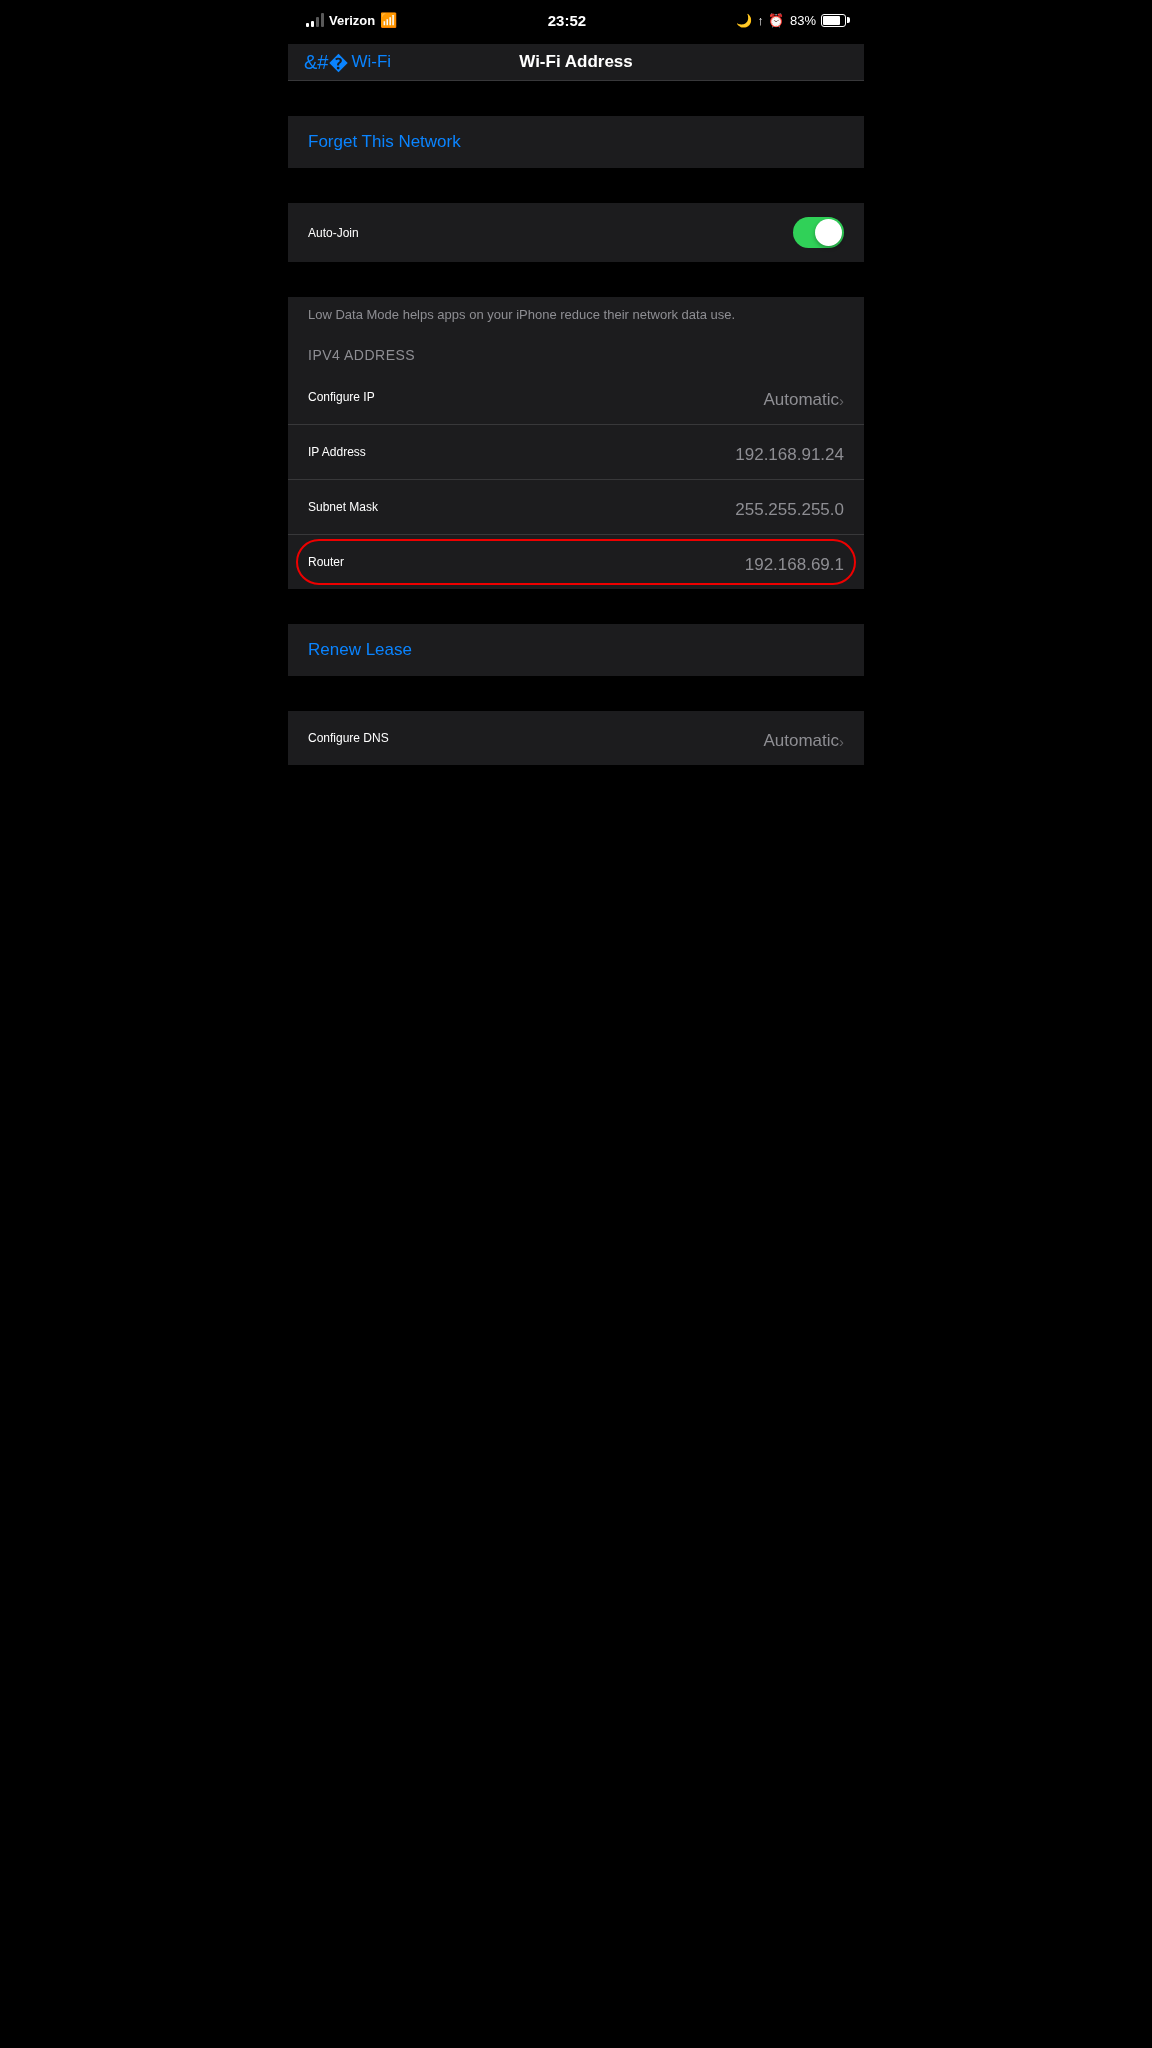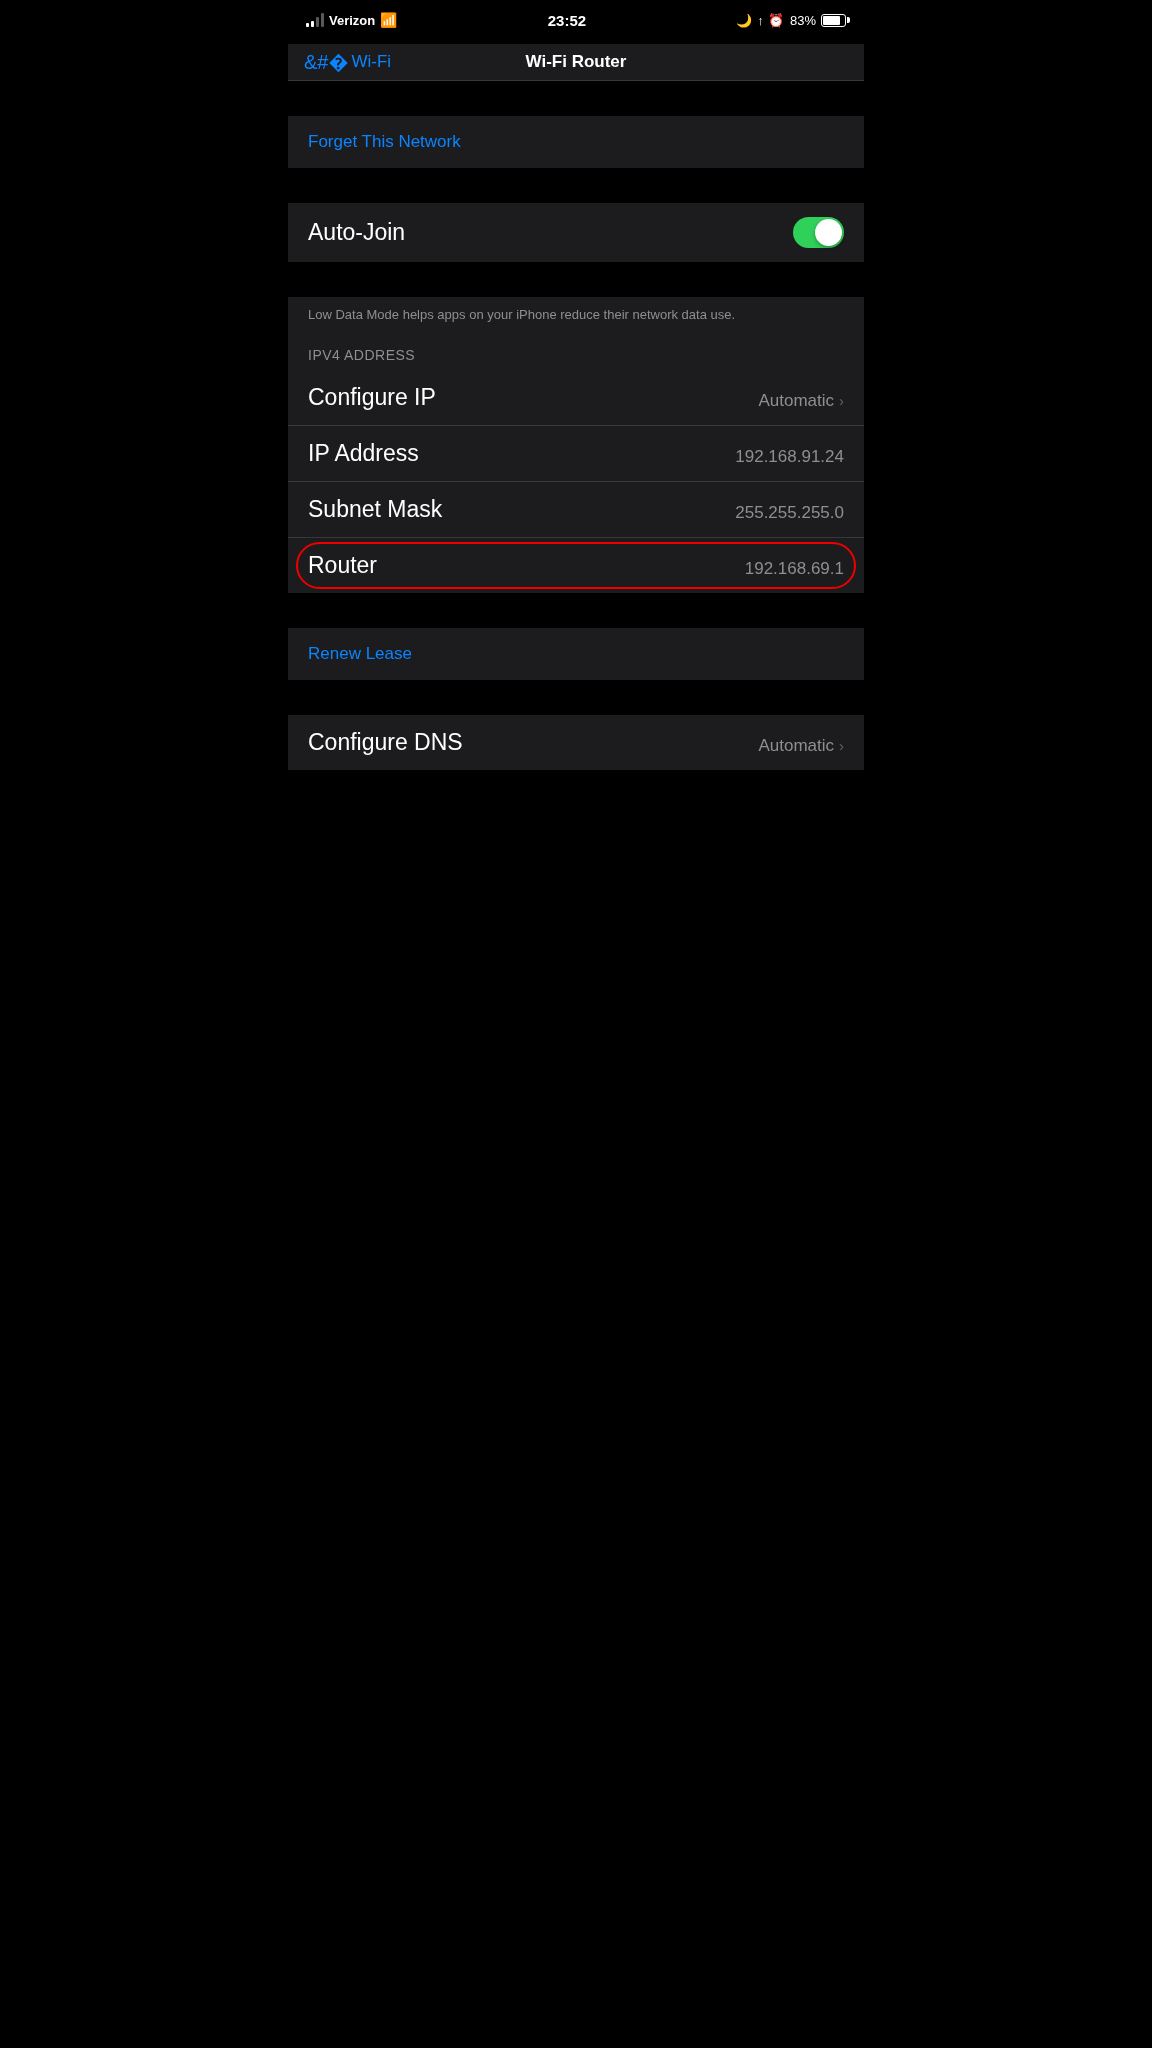--- a/index.html
+++ b/index.html
@@ -150,30 +150,29 @@
       background: #1c1c1e;
       border-bottom: 0.5px solid #38383a;
       min-height: 52px;
     }
 
     .settings-row:last-child {
       border-bottom: none;
     }
 
     .settings-row-label {
-      font-size: 23px;
+      font-size: 12px;
       color: #fff;
     }
 
     .settings-row-value {
       font-size: 17px;
       color: #8e8e93;
       display: flex;
       align-items: center;
-      gap: 5px;
       margin-top: 6px;
     }
 
     .settings-row-value .chevron-right {
       color: #636366;
       font-size: 15px;
     }
 
     
     .action-row {
@@ -308,21 +307,21 @@
       </div>
     </div>
   </div>
 </div>
 
 <div class="nav-bar">
   <div class="nav-back">
     <span class="nav-chevron">&amp;#�</span>
     <span>Wi-Fi</span>
   </div>
-  <span class="nav-title">Wi-Fi Router</span>
+  <span class="nav-title">Wi-Fi Address</span>
 </div>
 
 <div class="section-gap"></div>
 
 <div class="settings-section">
   <div class="action-row">
     <span class="action-label-blue">Forget This Network</span>
   </div>
 </div>
 

